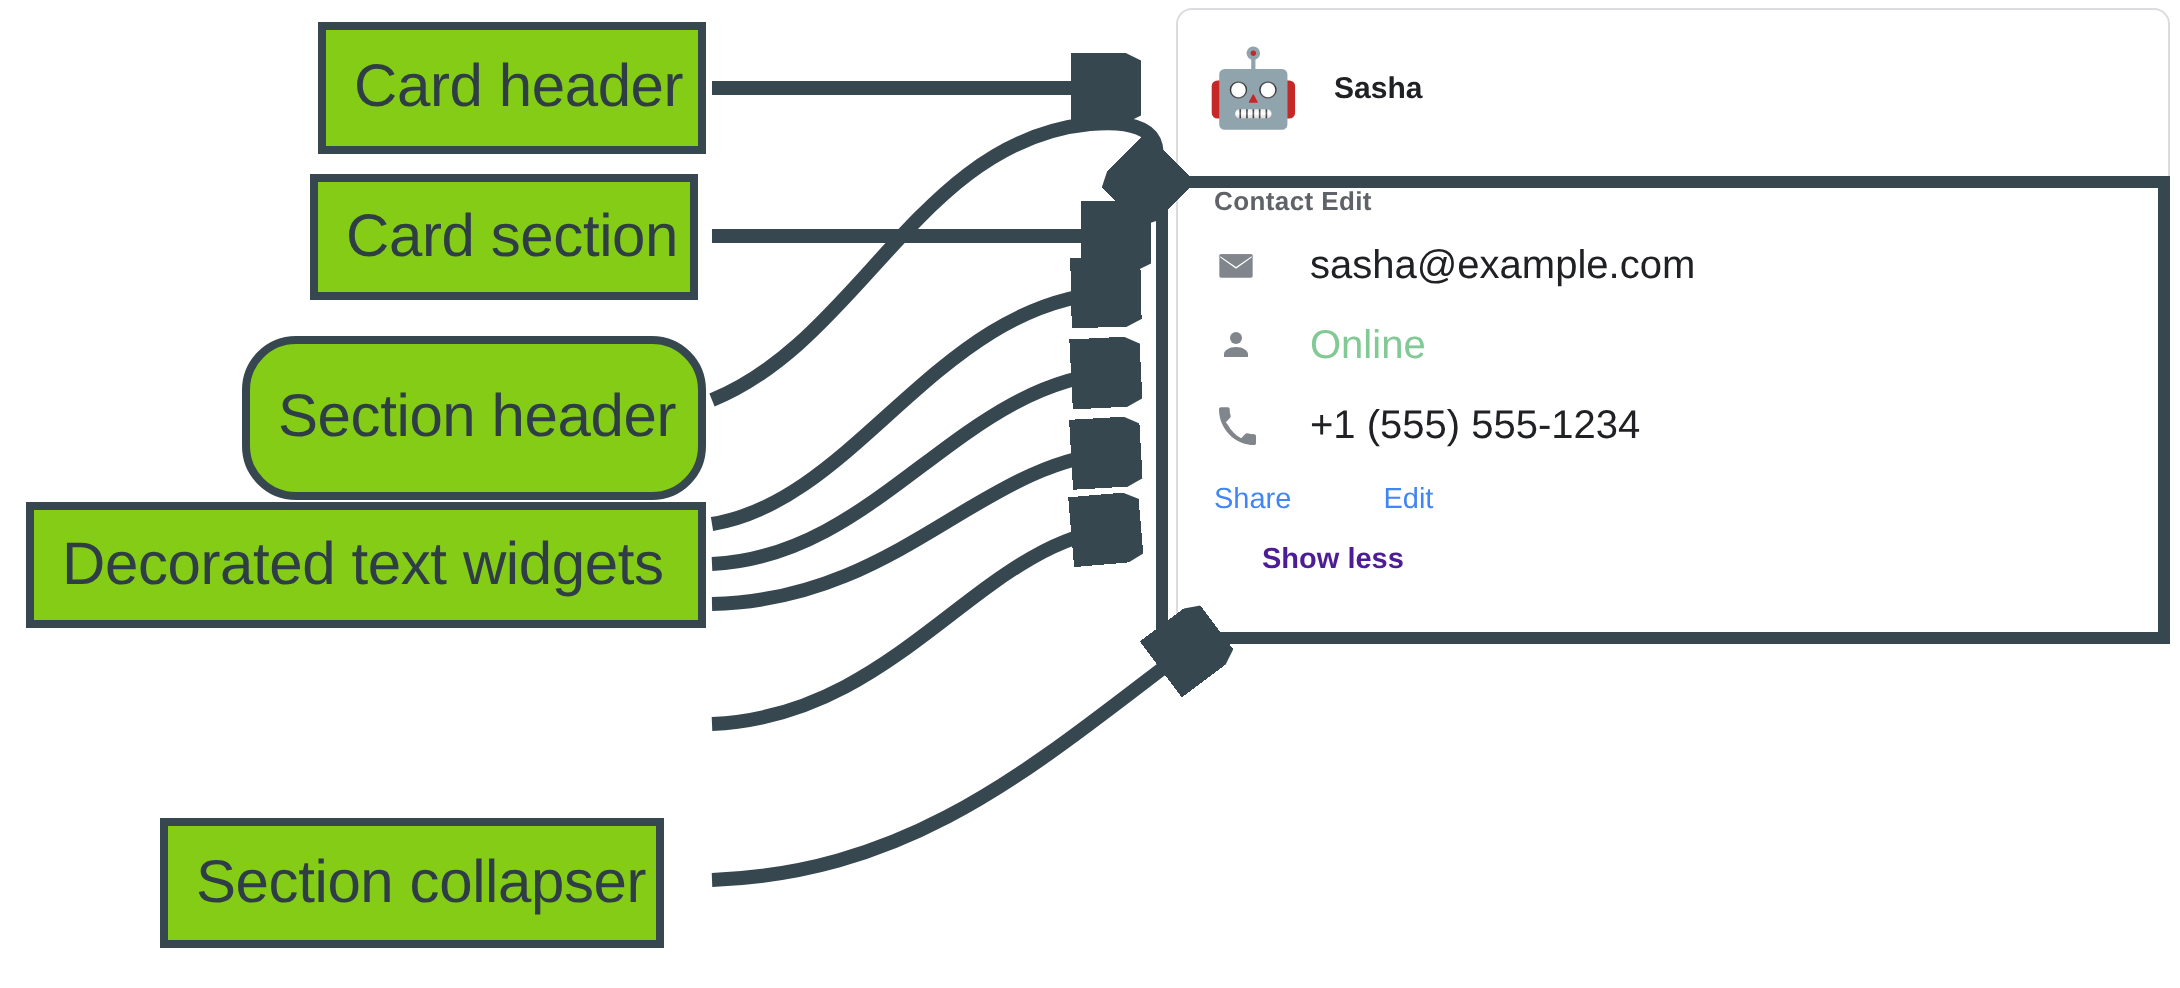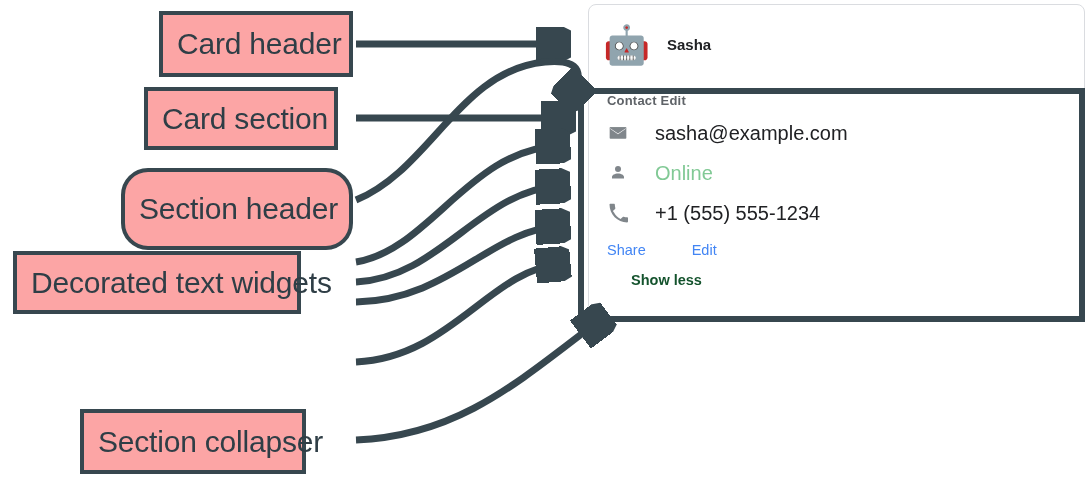--- a/index.html
+++ b/index.html
@@ -16,21 +16,21 @@
     height: 494px;
     background: #ffffff;
     overflow: hidden;
   }
 
   
   .anno-box {
     position: absolute;
     box-sizing: border-box;
     border: 4px solid #37474f;
-    background: #fca5a5;
+    background: #84cc16;
     color: #2f3e46;
     display: flex;
     align-items: center;
     justify-content: flex-start;
     font-family: "Liberation Sans", sans-serif;
     font-size: 30px;
     line-height: 1;
     letter-spacing: -0.2px;
     padding-left: 14px;
     z-index: 5;
@@ -163,21 +163,21 @@
   }
   .collapser {
     height: 30px;
     display: flex;
     align-items: center;
     padding-left: 24px;
   }
   .collapser-link {
     font-size: 14.5px;
     font-weight: bold;
-    color: #14532d;
+    color: #4c1d95;
     cursor: pointer;
   }
 </style>
 </head>
 <body>
 
 <div id="stage">
 
   <svg id="arrows" viewBox="0 0 1090 494" xmlns="http://www.w3.org/2000/svg">
     <defs>
@@ -200,34 +200,34 @@
 
     <path d="M 356 362 C 450 358, 490 270, 560 264" marker-end="url(#ah)"></path>
 
     <path d="M 356 440 C 460 436, 520 380, 600 320" marker-end="url(#ah)"></path>
   </svg>
 
   <div class="anno-box" style="left:159px; top:11px; width:194px; height:66px;">
     <span>Card header</span>
   </div>
 
-  <div class="anno-box" style="left:144px; top:87px; width:194px; height:63px;">
+  <div class="anno-box" style="left:155px; top:87px; width:194px; height:63px;">
     <span>Card section</span>
   </div>
 
   <div class="anno-box" style="left:121px; top:168px; width:232px; height:82px;border-radius:27px;">
     <span>Section header</span>
   </div>
 
-  <div class="anno-box" style="left:13px; top:251px; width:288px; height:63px;">
+  <div class="anno-box" style="left:13px; top:251px; width:340px; height:63px;">
     <span>Decorated text widgets</span>
   </div>
 
 
-  <div class="anno-box" style="left:80px; top:409px; width:226px; height:65px;">
+  <div class="anno-box" style="left:80px; top:409px; width:252px; height:65px;">
     <span>Section collapser</span>
   </div>
 
   <div id="card">
 
     <div class="card-header">
       <div class="avatar">🤖</div>
       <div class="header-text">
         <div class="hdr-title">Sasha</div>
       </div>

